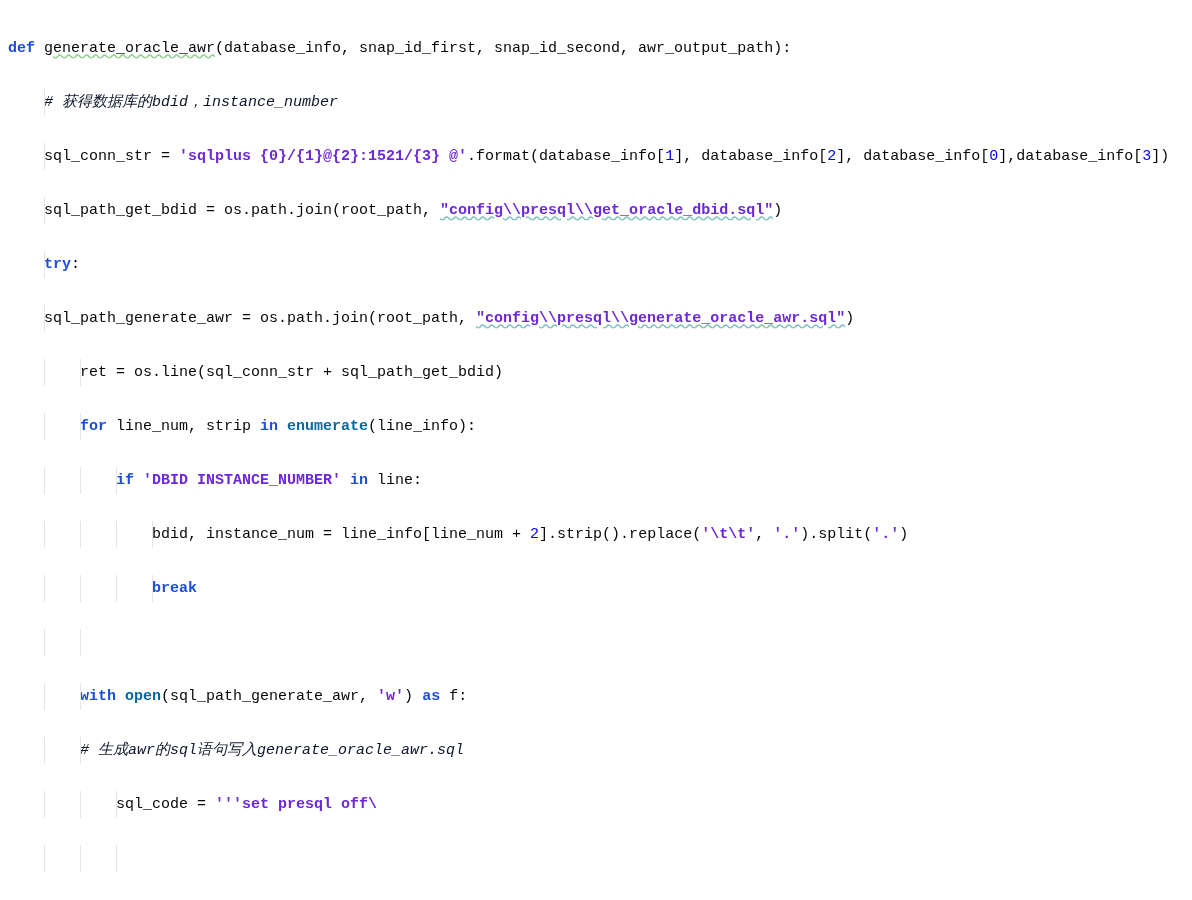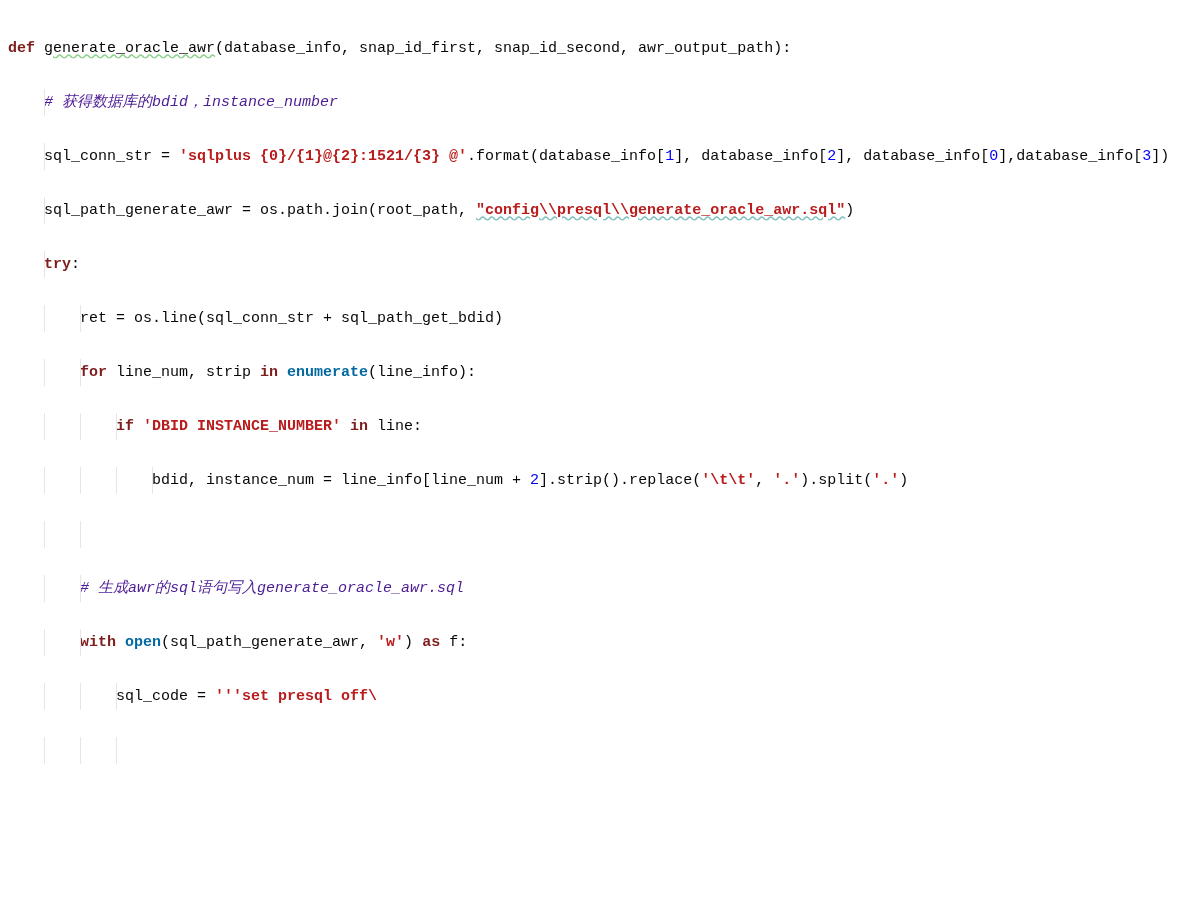--- a/index.html
+++ b/index.html
@@ -18,45 +18,47 @@
     white-space: pre;
   }
   .line { display:block; position:relative; padding-left:4px; }
   .indent-guide {
     position:absolute;
     top:0;
     bottom:0;
     width:1px;
     background:#e6e6e6;
   }
-  .kw { color:#7f1d1d; font-weight:bold; }
+  .kw { color:#1d4ed8; font-weight:bold; }
   .ident { color:#080808;text-align:center; }
-  .comment { color:#4c1d95; font-style:italic; }
-  .string { color:#b91c1c; font-weight:bold; }
+  .comment { color:#0f172a; font-style:italic; }
+  .string { color:#6d28d9; font-weight:bold; }
   .num { color:#0000ff; }
   .builtin-type { color:#0369a1; font-weight:bold; }
   .underline { text-decoration: underline; text-decoration-style: wavy; text-decoration-color: rgba(0,128,128,.5); }
   .greenund { text-decoration: underline; text-decoration-style: wavy; text-decoration-color:rgba(0,150,0,.45);}
 </style>
 </head>
 <body>
 
 <div class="code">
 <span class="line"><span class="kw">def </span><span class="ident greenund">generate_oracle_awr</span><span class="ident">(database_info, snap_id_first, snap_id_second, awr_output_path):</span></span>
 <span class="line"><span class="indent-guide" style="left:40px"></span>    <span class="comment"><span># 获得数据库的bdid，instance_number</span></span></span>
 <span class="line"><span class="indent-guide" style="left:40px"></span>    <span class="ident">sql_conn_str = </span><span class="string">'sqlplus {0}/{1}@{2}:1521/{3} @'</span><span class="ident">.format(database_info[</span><span class="num">1</span><span class="ident">], database_info[</span><span class="num">2</span><span class="ident">], database_info[</span><span class="num">0</span><span class="ident">],database_info[</span><span class="num">3</span><span class="ident">])</span></span>
+<span class="line"><span class="indent-guide" style="left:40px"></span>    <span class="ident">sql_path_get_bdid = os.path.join(root_path, </span><span class="string underline">"config\\presql\\get_oracle_dbid.sql"</span><span class="ident">)</span></span>
+<span class="line"><span class="indent-guide" style="left:40px"></span>    <span class="kw">try</span><span class="ident">:</span></span>
 <span class="line"><span class="indent-guide" style="left:40px"></span>    <span class="ident">sql_path_generate_awr = os.path.join(root_path, </span><span class="string underline">"config\\presql\\generate_oracle_awr.sql"</span><span class="ident">)</span></span>
-<span class="line"><span class="indent-guide" style="left:40px"></span>    <span class="kw">try</span><span class="ident">:</span></span>
 <span class="line"><span class="indent-guide" style="left:40px"></span><span class="indent-guide" style="left:76px"></span>        <span class="ident">ret = os.line(sql_conn_str + sql_path_get_bdid)</span></span>
 <span class="line"><span class="indent-guide" style="left:40px"></span><span class="indent-guide" style="left:76px"></span>        <span class="kw">for </span><span class="ident">line_num, strip </span><span class="kw">in </span><span class="builtin-type">enumerate</span><span class="ident">(line_info):</span></span>
 <span class="line"><span class="indent-guide" style="left:40px"></span><span class="indent-guide" style="left:76px"></span><span class="indent-guide" style="left:112px"></span>            <span class="kw">if </span><span class="string">'DBID INSTANCE_NUMBER' </span><span class="kw">in </span><span class="ident">line:</span></span>
 <span class="line"><span class="indent-guide" style="left:40px"></span><span class="indent-guide" style="left:76px"></span><span class="indent-guide" style="left:112px"></span><span class="indent-guide" style="left:148px"></span>                <span class="ident">bdid, instance_num = line_info[line_num + </span><span class="num">2</span><span class="ident">].strip().replace(</span><span class="string">'\t\t'</span><span class="ident">, </span><span class="string">'.'</span><span class="ident">).split(</span><span class="string">'.'</span><span class="ident">)</span></span>
+<span class="line"><span class="indent-guide" style="left:40px"></span><span class="indent-guide" style="left:76px"></span><span class="indent-guide" style="left:112px"></span><span class="indent-guide" style="left:148px"></span>                <span class="kw">break</span></span>
 <span class="line"><span class="indent-guide" style="left:40px"></span><span class="indent-guide" style="left:76px"></span> </span>
+<span class="line"><span class="indent-guide" style="left:40px"></span><span class="indent-guide" style="left:76px"></span>        <span class="kw">with </span><span class="builtin-type">open</span><span class="ident">(sql_path_generate_awr, </span><span class="string">'w'</span><span class="ident">) </span><span class="kw">as </span><span class="ident">f:</span></span>
 <span class="line"><span class="indent-guide" style="left:40px"></span><span class="indent-guide" style="left:76px"></span>        <span class="comment"># 生成awr的sql语句写入generate_oracle_awr.sql</span></span>
-<span class="line"><span class="indent-guide" style="left:40px"></span><span class="indent-guide" style="left:76px"></span>        <span class="kw">with </span><span class="builtin-type">open</span><span class="ident">(sql_path_generate_awr, </span><span class="string">'w'</span><span class="ident">) </span><span class="kw">as </span><span class="ident">f:</span></span>
 <span class="line"><span class="indent-guide" style="left:40px"></span><span class="indent-guide" style="left:76px"></span><span class="indent-guide" style="left:112px"></span>            <span class="ident">sql_code = </span><span class="string">'''set presql off\</span></span>
 <span class="line"><span class="indent-guide" style="left:40px"></span><span class="indent-guide" style="left:76px"></span><span class="indent-guide" style="left:112px"></span>            </span>
 
 
 
 
 
 
 
 

